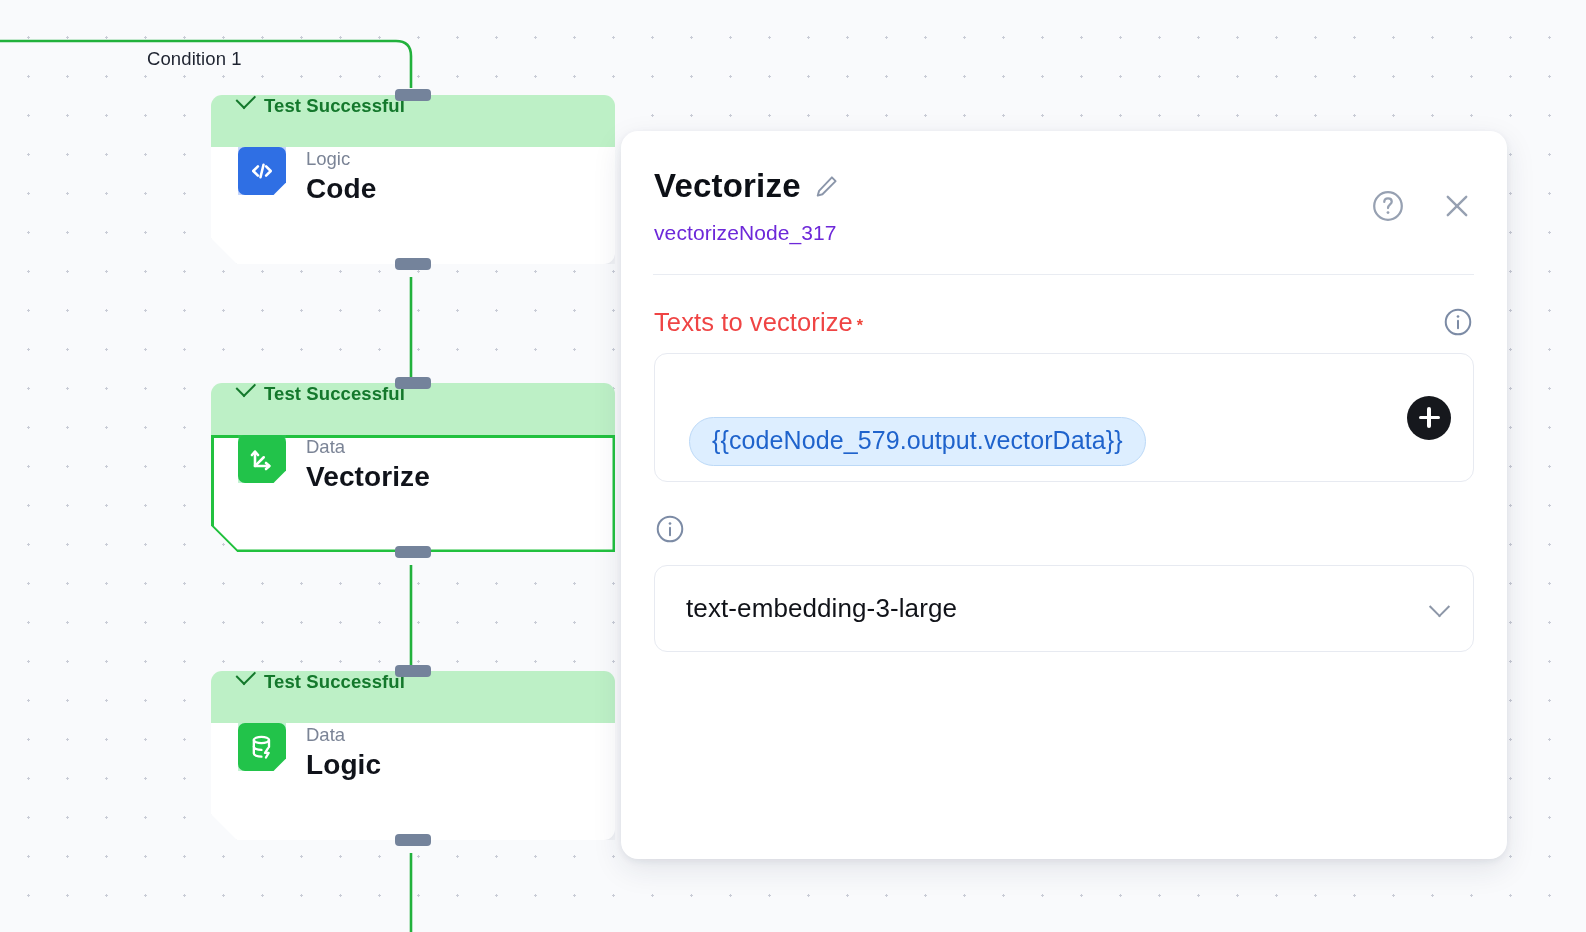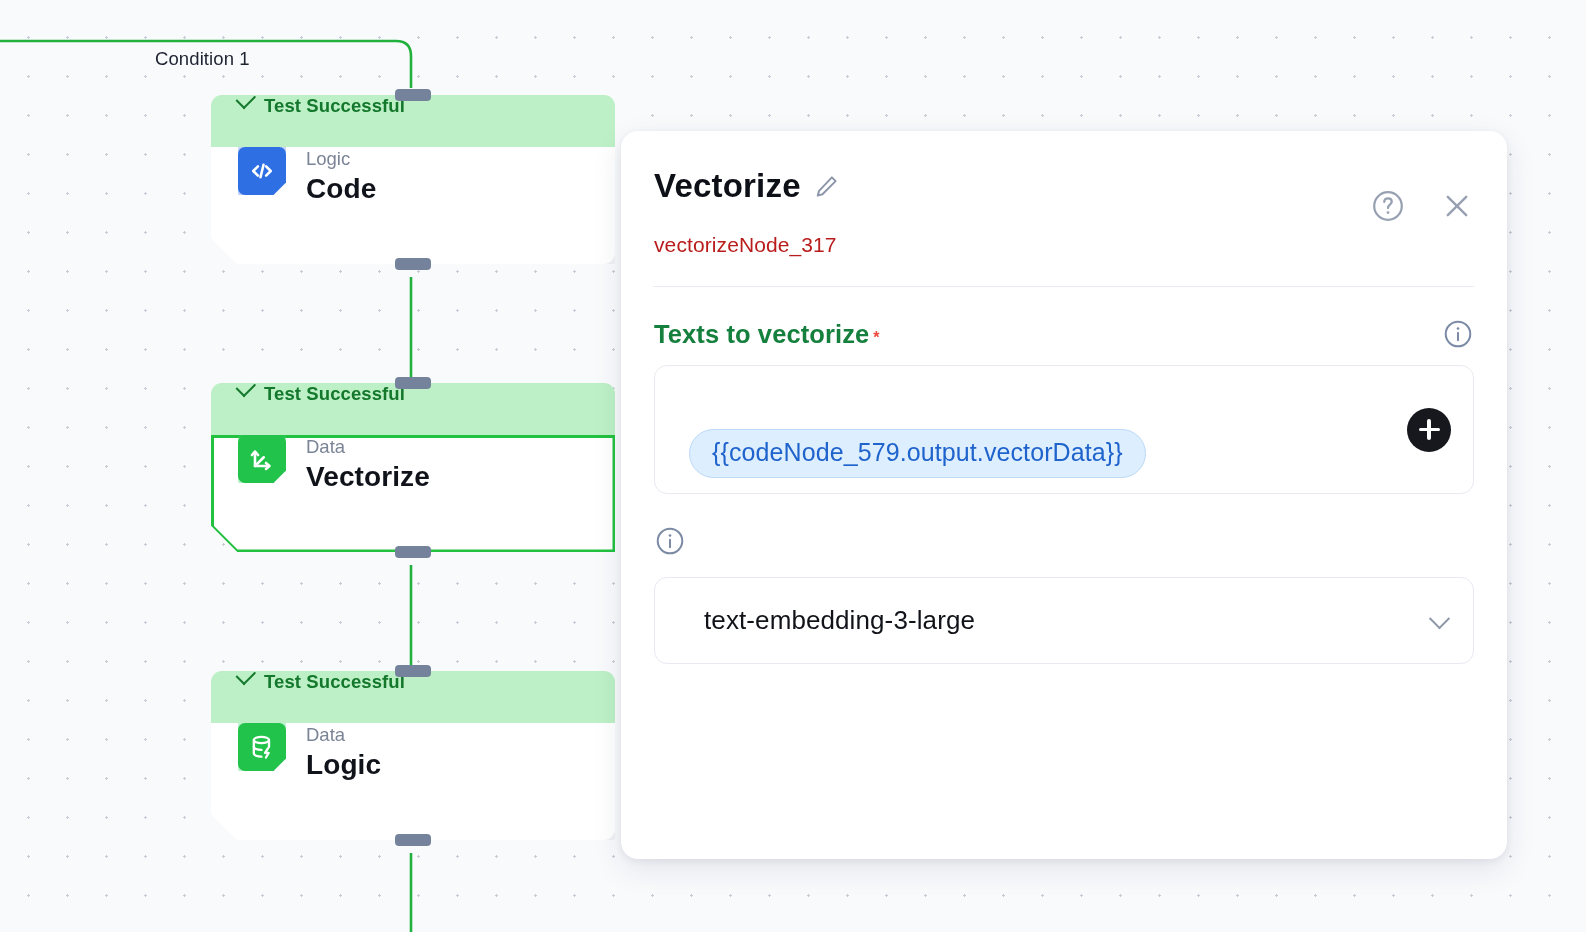--- a/index.html
+++ b/index.html
@@ -169,23 +169,23 @@
     align-items: center;
     gap: 12px;
   }
   .panel-title {
     font-size: 33px;
     font-weight: 700;
     color: #0d1016;
     letter-spacing: .2px;
   }
   .panel-subtitle {
-    margin-top: 28px;
+    margin-top: 16px;
     font-size: 21px;
-    color: #b91c1c;
+    color: #6d28d9;
     letter-spacing: .1px;
   }
   .panel-head-actions {
     position: absolute;
     top: 57px;
     right: 33px;
     display: flex;
     align-items: center;
     gap: 34px;
   }
@@ -198,22 +198,22 @@
   .panel-body { padding: 0 33px; }
 
   .field-label-row {
     display: flex;
     align-items: center;
     justify-content: space-between;
     margin-top: 31px;
   }
   .field-label {
     font-size: 25.5px;
-    font-weight: 700;
-    color: #15803d;
+    font-weight: 400;
+    color: #ef4444;
     letter-spacing: .1px;
   }
   .req { color: #ef4438; font-weight: 700; margin-left: 4px; }
 
   .token-box {
     position: relative;
     margin-top: 15px;
     height: 129px;
     border: 1.5px solid #e7eaf1;
     border-radius: 13px;
@@ -288,21 +288,21 @@
 
       <path d="M -10 41 L 396 41 Q 411 41 411 56 L 411 88" fill="none" stroke="#22b13c" stroke-width="2.6"></path>
 
       <path d="M 411 277 L 411 377" fill="none" stroke="#22b13c" stroke-width="2.6"></path>
 
       <path d="M 411 565 L 411 665" fill="none" stroke="#22b13c" stroke-width="2.6"></path>
 
       <path d="M 411 853 L 411 932" fill="none" stroke="#22b13c" stroke-width="2.6"></path>
     </svg>
 
-    <div class="edge-label" style="left:155px; top:48px;">Condition 1</div>
+    <div class="edge-label" style="left:147px; top:48px;">Condition 1</div>
 
     <div class="node" style="left:211px; top:95px;">
       <div class="handle" style="top:-6px;"></div>
       <div class="node-banner">
         <span class="check"></span>
         <span>Test Successful</span>
       </div>
       <div class="node-body">
         <div class="node-icon blue">
           <svg width="28" height="28" viewBox="0 0 24 24" fill="none" stroke="#ffffff" stroke-width="2.2" stroke-linecap="round" stroke-linejoin="round">
@@ -431,21 +431,21 @@
         <span style="display:flex;">
           <svg width="32" height="32" viewBox="0 0 24 24" fill="none" stroke="#7c8ba5" stroke-width="1.5">
             <circle cx="12" cy="12" r="9.2"></circle>
             <line x1="12" y1="11" x2="12" y2="16.6" stroke-linecap="round"></line>
             <circle cx="12" cy="7.9" r="1" fill="#7c8ba5" stroke="none"></circle>
           </svg>
         </span>
       </div>
 
 
-      <div class="select-box second" style="padding-left:49px;">
+      <div class="select-box second" style="padding-left:31px;">
         <span class="select-value">text-embedding-3-large</span>
         <span class="chev"></span>
       </div>
 
     </div>
   </div>
 
 </div>
 
 </body></html>

